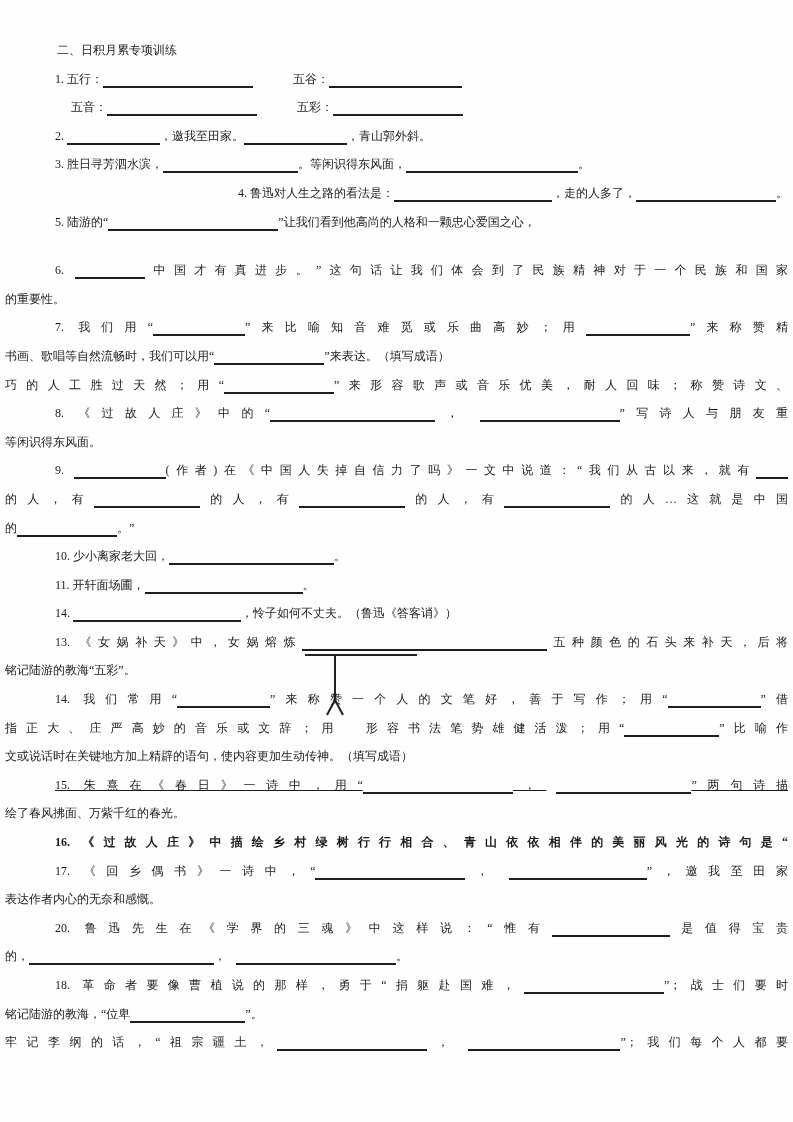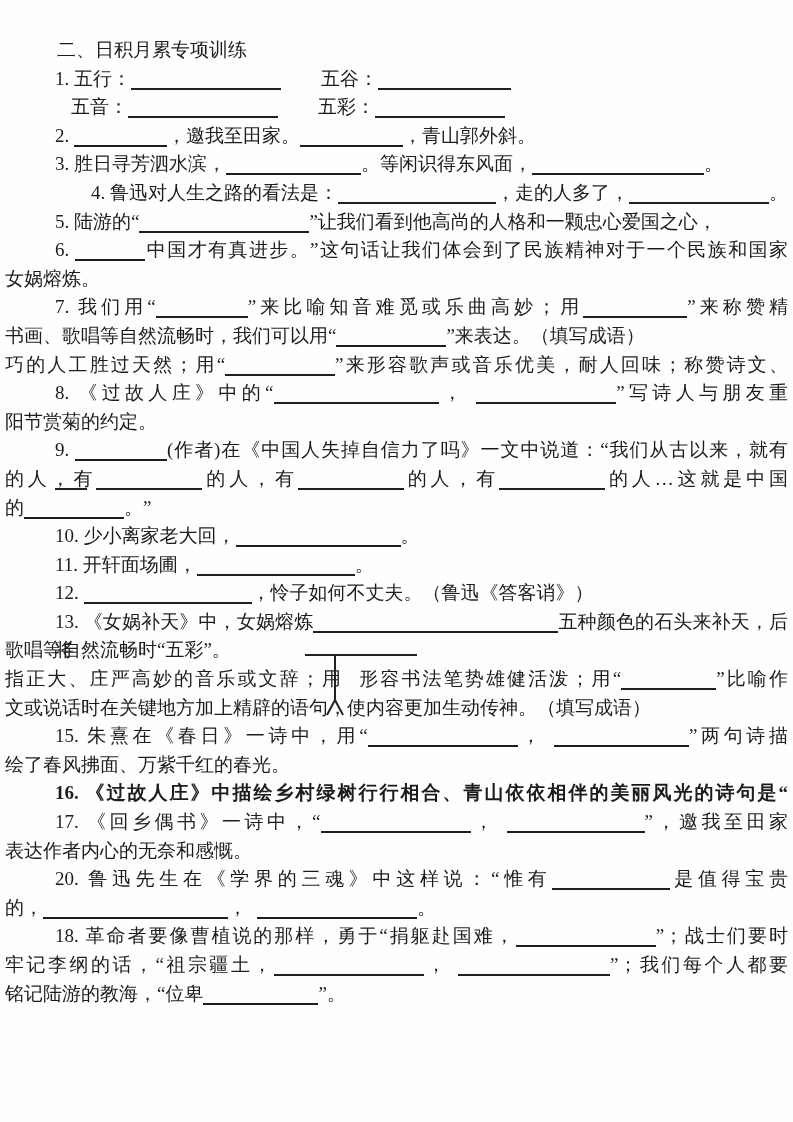--- a/index.html
+++ b/index.html
@@ -16,21 +16,21 @@
     font-family: "Liberation Serif", "DejaVu Serif", serif;
     color: #1c1c1c;
   }
   .content {
     position: absolute;
     top: 36px;
     left: 5px;
     width: 783px;
   }
   .line {
-    font-size: 19px;
+    font-size: 12px;
     line-height: 28.6px;
     height: 28.6px;
     white-space: nowrap;
   }
   .line.fill {
     white-space: normal;
     text-align: justify;
     text-align-last: justify;
   }
   .t { display: inline; }
@@ -67,47 +67,48 @@
 <div class="doc">
 
   <div class="content" id="lines">
       <div class="line" style="padding-left: 52px;"><span class="t">二、日积月累专项训练</span></div>
       <div class="line" style="padding-left: 50px;"><span class="t">1. 五行：</span><span class="bk" style="width: 150px;"></span><span class="sp" style="width: 40px;"></span><span class="t">五谷：</span><span class="bk" style="width: 133px;"></span></div>
       <div class="line" style="padding-left: 66px;"><span class="t">五音：</span><span class="bk" style="width: 150px;"></span><span class="sp" style="width: 40px;"></span><span class="t">五彩：</span><span class="bk" style="width: 130px;"></span></div>
       <div class="line" style="padding-left: 50px;"><span class="t">2. </span><span class="bk" style="width: 93px;"></span><span class="t">，邀我至田家。</span><span class="bk" style="width: 103px;"></span><span class="t">，青山郭外斜。</span></div>
       <div class="line" style="padding-left: 50px;"><span class="t">3. 胜日寻芳泗水滨，</span><span class="bk" style="width: 135px;"></span><span class="t">。等闲识得东风面，</span><span class="bk" style="width: 172px;"></span><span class="t">。</span></div>
       <div class="line" style="padding-left: 50px; text-align: right;"><span class="t">4. 鲁迅对人生之路的看法是：</span><span class="bk" style="width: 158px;"></span><span class="t">，走的人多了，</span><span class="bk" style="width: 140px;"></span><span class="t">。</span></div>
       <div class="line" style="padding-left: 50px;"><span class="t">5. 陆游的“</span><span class="bk" style="width: 170px;"></span><span class="t">”让我们看到他高尚的人格和一颗忠心爱国之心，</span></div>
-      <div class="line fill" style="padding-left: 50px;"><span class="t">6. </span><span class="bk" style="width: 70px;"></span><span class="t">中国才有真进步。”这句话让我们体会到了民族精神对于一个民族和国家</span></div>
-      <div class="line"><span class="t">女娲熔炼。</span></div>
+      <div class="line fill" style="padding-left: 50px; margin-top: 20px;"><span class="t">6. </span><span class="bk" style="width: 70px;"></span><span class="t">中国才有真进步。”这句话让我们体会到了民族精神对于一个民族和国家</span></div>
+      <div class="line"><span class="t">的重要性。</span></div>
       <div class="line fill" style="padding-left: 50px;"><span class="t">7. 我们用“</span><span class="bk" style="width: 92px;"></span><span class="t">”来比喻知音难觅或乐曲高妙；用</span><span class="bk" style="width: 104px;"></span><span class="t">”来称赞精</span></div>
       <div class="line"><span class="t">书画、歌唱等自然流畅时，我们可以用“</span><span class="bk" style="width: 110px;"></span><span class="t">”来表达。（填写成语）</span></div>
       <div class="line fill"><span class="t">巧的人工胜过天然；用“</span><span class="bk" style="width: 110px;"></span><span class="t">”来形容歌声或音乐优美，耐人回味；称赞诗文、</span></div>
       <div class="line fill" style="padding-left: 50px;"><span class="t">8. 《过故人庄》中的“</span><span class="bk" style="width: 165px;"></span><span class="t">，</span><span class="sp" style="width: 10px;"></span><span class="bk" style="width: 140px;"></span><span class="t">”写诗人与朋友重</span></div>
-      <div class="line"><span class="t">阳节赏菊的约定。</span></div>
+      <div class="line"><span class="t">等闲识得东风面。</span></div>
       <div class="line fill" style="padding-left: 50px;"><span class="t">9. </span><span class="bk" style="width: 92px;"></span><span class="t">(作者)在《中国人失掉自信力了吗》一文中说道：“我们从古以来，就有</span><span class="bk" style="width: 32px;"></span></div>
       <div class="line fill"><span class="t">的人，有</span><span class="bk" style="width: 106px;"></span><span class="t">的人，有</span><span class="bk" style="width: 106px;"></span><span class="t">的人，有</span><span class="bk" style="width: 106px;"></span><span class="t">的人…这就是中国</span></div>
       <div class="line"><span class="t">的</span><span class="bk" style="width: 100px;"></span><span class="t">。”</span></div>
       <div class="line" style="padding-left: 50px;"><span class="t">10. 少小离家老大回，</span><span class="bk" style="width: 165px;"></span><span class="t">。</span></div>
       <div class="line" style="padding-left: 50px;"><span class="t">11. 开轩面场圃，</span><span class="bk" style="width: 158px;"></span><span class="t">。</span></div>
-      <div class="line" style="padding-left: 50px;"><span class="t">12. </span><span class="bk" style="width: 168px;"></span><span class="t">，怜子如何不丈夫。（鲁迅《答客诮》）</span></div>
+      <div class="line" style="padding-left: 50px;"><span class="t">14. </span><span class="bk" style="width: 168px;"></span><span class="t">，怜子如何不丈夫。（鲁迅《答客诮》）</span></div>
       <div class="line fill" style="padding-left: 50px;"><span class="t">13. 《女娲补天》中，女娲熔炼</span><span class="bk" style="width: 245px;"></span><span class="t">五种颜色的石头来补天，后将</span></div>
-      <div class="line"><span class="t">歌唱等自然流畅时“五彩”。</span></div>
+      <div class="line"><span class="t">铭记陆游的教海“五彩”。</span></div>
+      <div class="line fill" style="padding-left: 50px;"><span class="t">14. 我们常用“</span><span class="bk" style="width: 93px;"></span><span class="t">”来称赞一个人的文笔好，善于写作；用“</span><span class="bk" style="width: 93px;"></span><span class="t">”借</span></div>
       <div class="line fill"><span class="t">指正大、庄严高妙的音乐或文辞；用</span><span class="sp" style="width: 14px;"></span><span class="t">形容书法笔势雄健活泼；用“</span><span class="bk" style="width: 95px;"></span><span class="t">”比喻作</span></div>
       <div class="line"><span class="t">文或说话时在关键地方加上精辟的语句，使内容更加生动传神。（填写成语）</span></div>
-      <div class="line fill" style="padding-left: 50px;"><span class="t">15. 朱熹在《春日》一诗中，用“</span><span class="bk" style="width: 150px;"></span><span class="t">，</span><span class="sp" style="width: 10px;"></span><span class="bk" style="width: 135px;"></span><span class="t">”两句诗描</span></div>
+      <div class="line fill" style="padding-left: 50px; text-decoration: underline;"><span class="t">15. 朱熹在《春日》一诗中，用“</span><span class="bk" style="width: 150px;"></span><span class="t">，</span><span class="sp" style="width: 10px;"></span><span class="bk" style="width: 135px;"></span><span class="t">”两句诗描</span></div>
       <div class="line"><span class="t">绘了春风拂面、万紫千红的春光。</span></div>
       <div class="line fill" style="padding-left: 50px; font-weight: bold;"><span class="t">16. 《过故人庄》中描绘乡村绿树行行相合、青山依依相伴的美丽风光的诗句是“</span></div>
       <div class="line fill" style="padding-left: 50px;"><span class="t">17. 《回乡偶书》一诗中，“</span><span class="bk" style="width: 150px;"></span><span class="t">，</span><span class="sp" style="width: 10px;"></span><span class="bk" style="width: 138px;"></span><span class="t">”，邀我至田家</span></div>
       <div class="line"><span class="t">表达作者内心的无奈和感慨。</span></div>
       <div class="line fill" style="padding-left: 50px;"><span class="t">20. 鲁迅先生在《学界的三魂》中这样说：“惟有</span><span class="bk" style="width: 118px;"></span><span class="t">是值得宝贵</span></div>
       <div class="line"><span class="t">的，</span><span class="bk" style="width: 185px;"></span><span class="t">，</span><span class="sp" style="width: 10px;"></span><span class="bk" style="width: 160px;"></span><span class="t">。</span></div>
       <div class="line fill" style="padding-left: 50px;"><span class="t">18. 革命者要像曹植说的那样，勇于“捐躯赴国难，</span><span class="bk" style="width: 140px;"></span><span class="t">”；战士们要时</span></div>
+      <div class="line"><span class="t">铭记陆游的教海，“位卑</span><span class="bk" style="width: 115px;"></span><span class="t">”。</span></div>
       <div class="line fill"><span class="t">牢记李纲的话，“祖宗疆土，</span><span class="bk" style="width: 150px;"></span><span class="t">，</span><span class="sp" style="width: 10px;"></span><span class="bk" style="width: 152px;"></span><span class="t">”；我们每个人都要</span></div>
-      <div class="line"><span class="t">铭记陆游的教海，“位卑</span><span class="bk" style="width: 115px;"></span><span class="t">”。</span></div>
     </div>
 
   <svg class="overlay" viewBox="0 0 793 1122" xmlns="http://www.w3.org/2000/svg">
     <line x1="305" y1="655" x2="417" y2="655" stroke="#222222" stroke-width="2"></line>
     <line x1="335" y1="655" x2="335" y2="700" stroke="#222222" stroke-width="2"></line>
     <line x1="335" y1="700" x2="327" y2="715" stroke="#222222" stroke-width="2"></line>
     <line x1="335" y1="700" x2="343" y2="715" stroke="#222222" stroke-width="2"></line>
   </svg>
 
 

